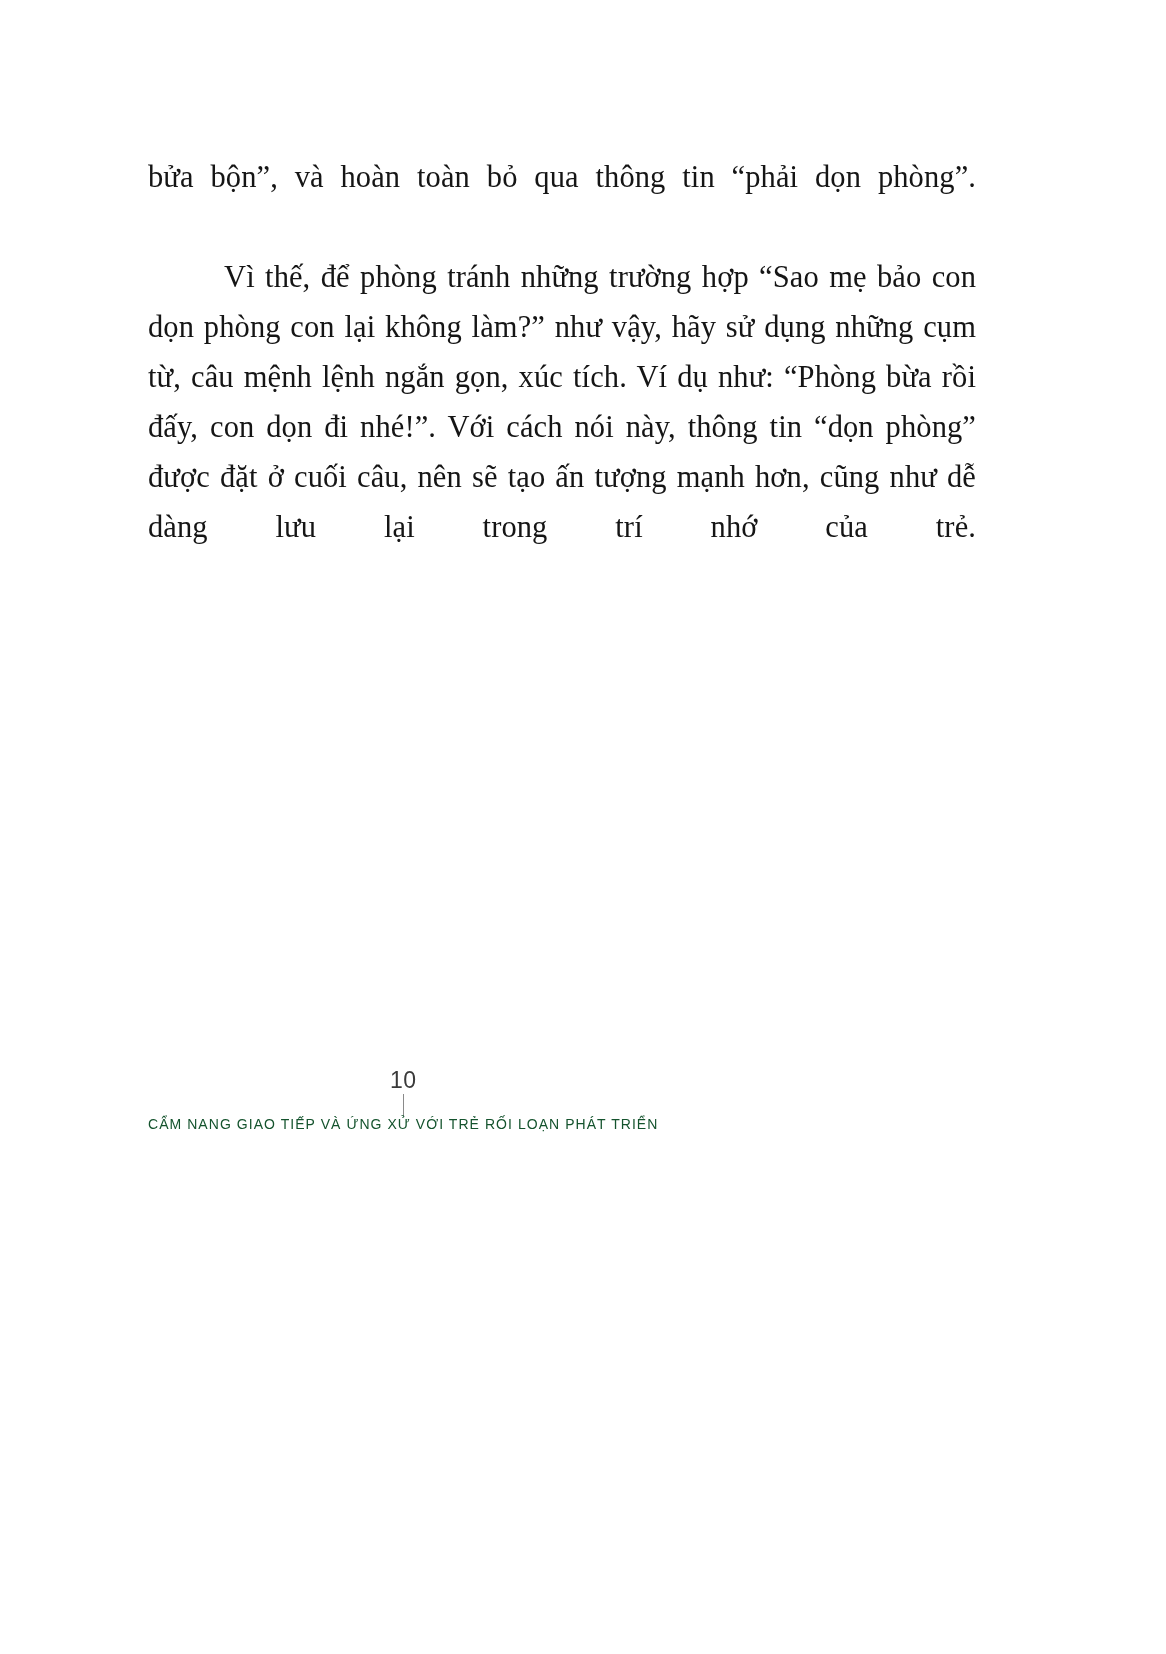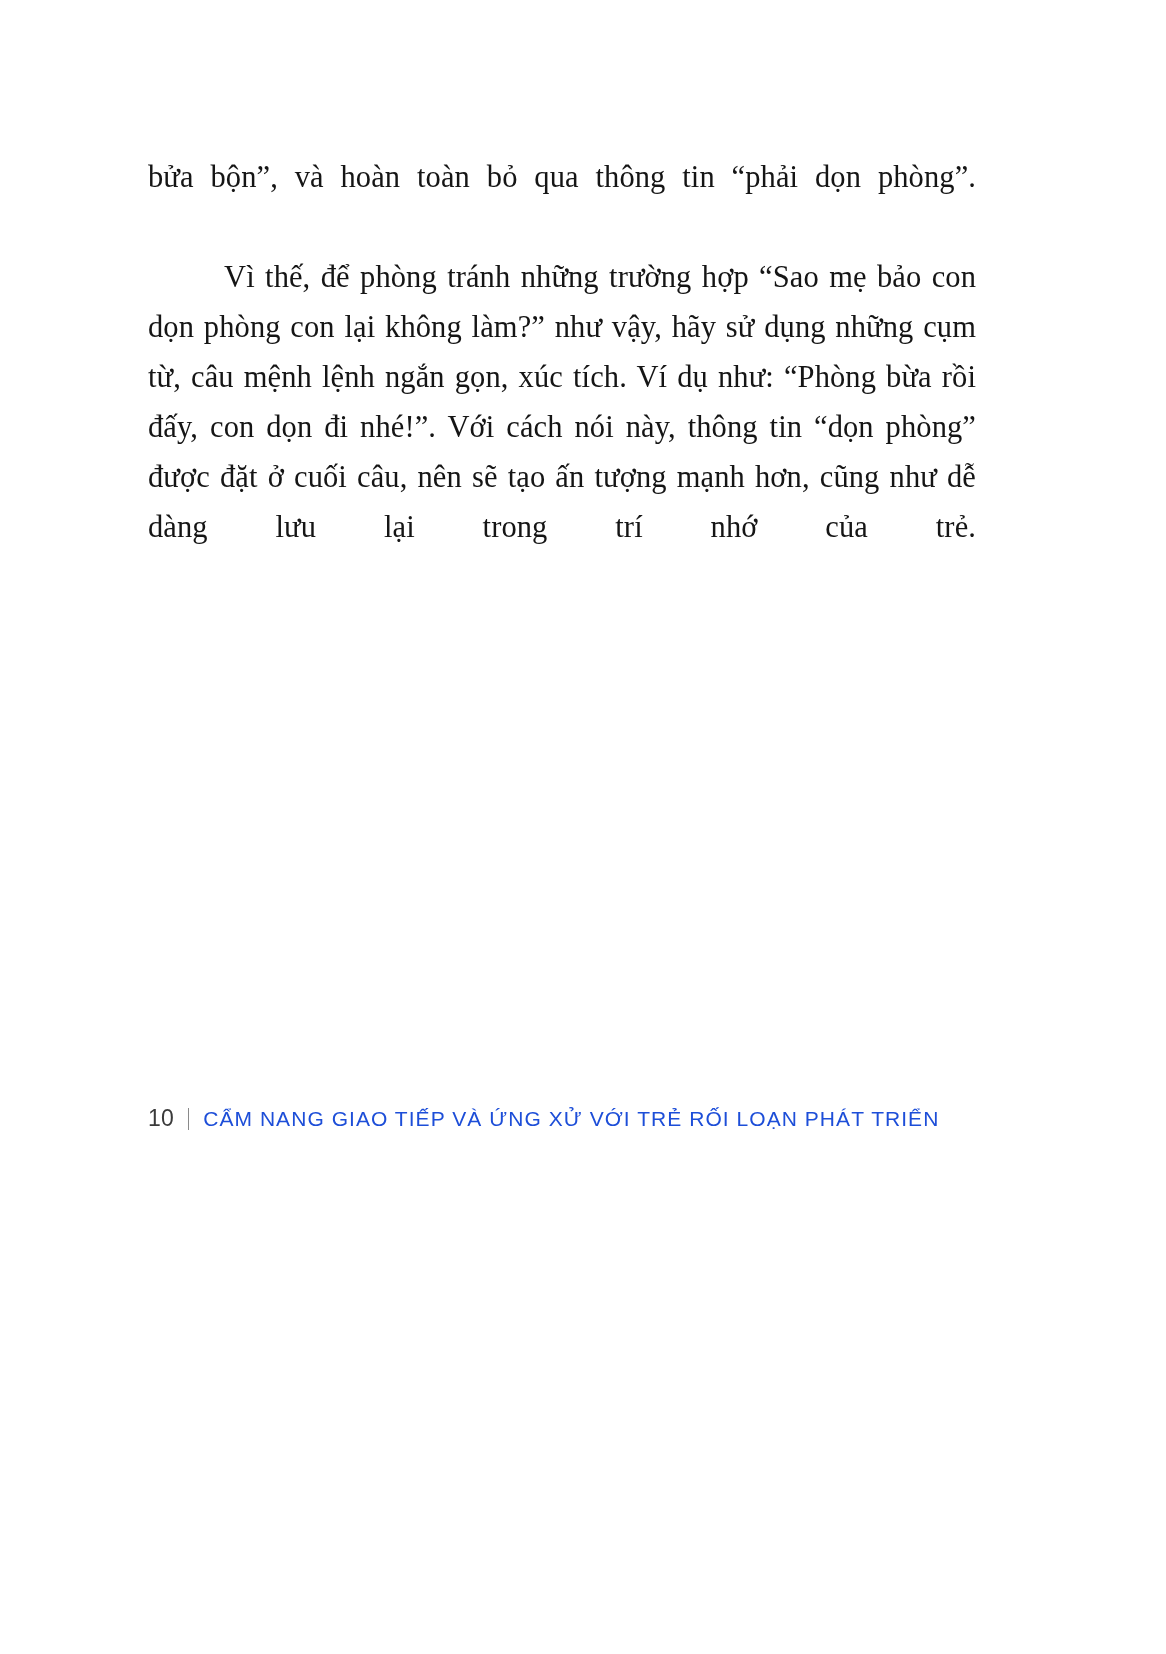--- a/index.html
+++ b/index.html
@@ -44,37 +44,38 @@
     width: 100%;
   }
   .footer {
     position: absolute;
     left: 148px;
     bottom: 138px;
     display: flex;
     align-items: center;
     gap: 0;
     font-family: "Liberation Sans", sans-serif;
+    flex-direction: column;
   }
   .footer .page-number {
     font-size: 23px;
     color: #3a3a3a;
     letter-spacing: 0.3px;
   }
   .footer .divider {
     display: inline-block;
     width: 1px;
     height: 22px;
     background: #8a8a8a;
     margin: 0 14px;
   }
   .footer .book-title {
-    font-size: 21px;
+    font-size: 14px;
     letter-spacing: 1.05px;
-    color: #1d4ed8;
+    color: #14532d;
     white-space: nowrap;
   }
 </style>
 </head>
 <body>
 
 <div class="page">
 
   <div class="text-block">
     <p class="para first">bửa bộn”, và hoàn toàn bỏ qua thông tin “phải dọn phòng”.</p>

